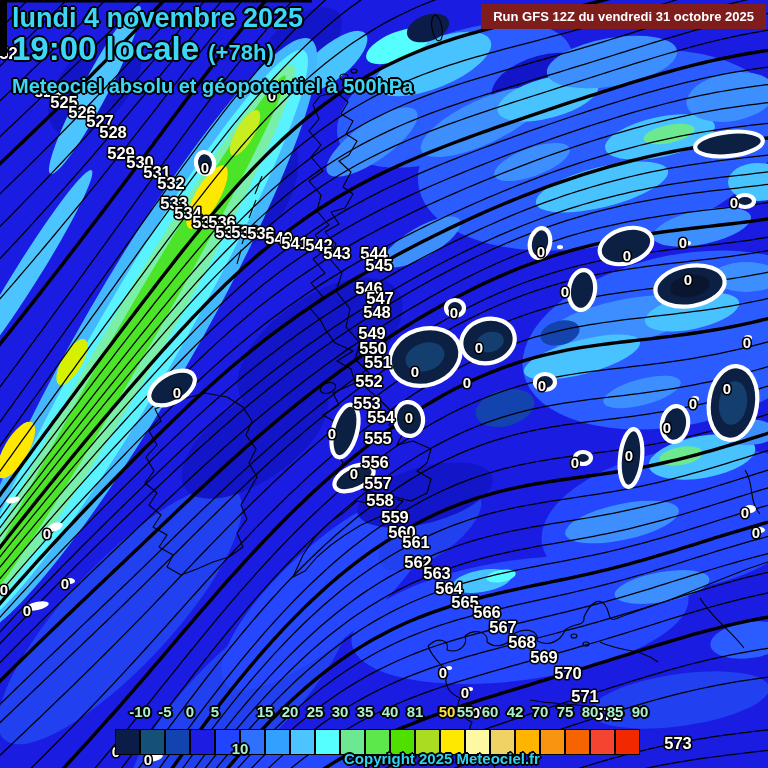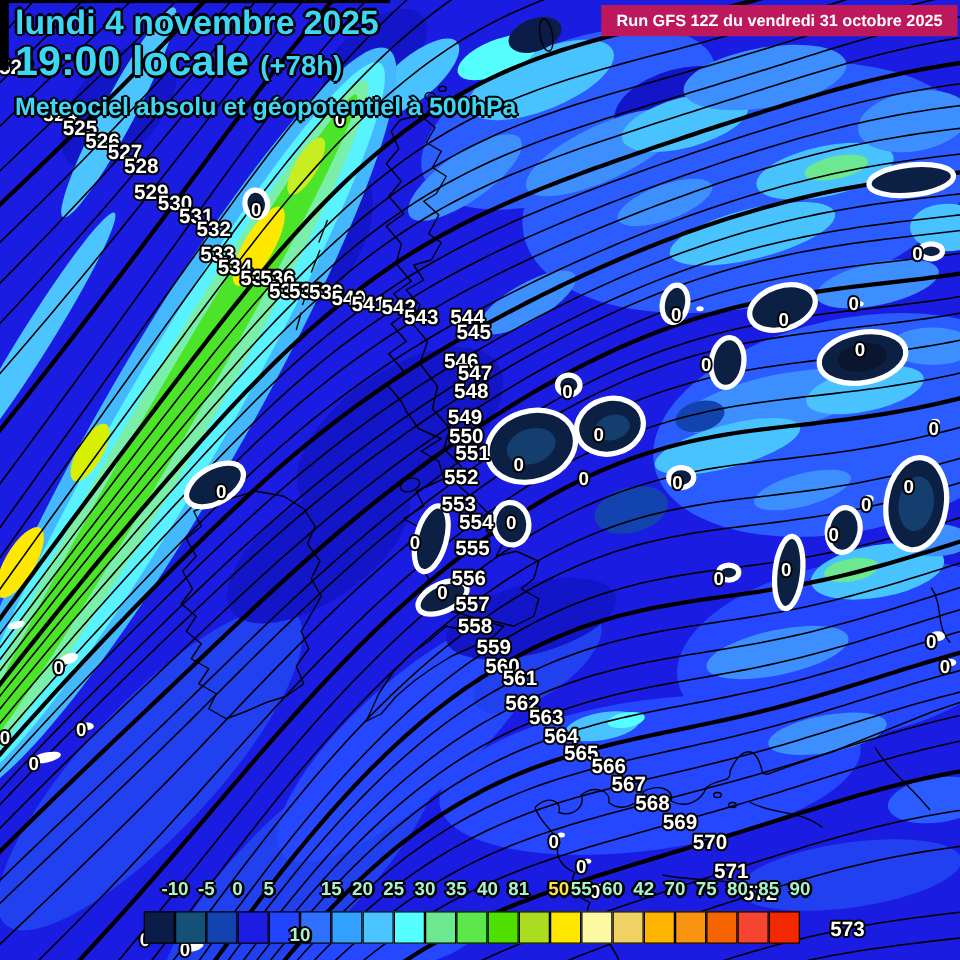--- a/index.html
+++ b/index.html
@@ -7,21 +7,21 @@
          background:#1b1ce2;font-family:"Liberation Sans",sans-serif;}
   .stage svg{position:absolute;left:0;top:0;}
   .outlined{text-shadow:-2px 0 0 #000,2px 0 0 #000,0 -2px 0 #000,0 2px 0 #000,
             -1px -1px 0 #000,1px 1px 0 #000,-1px 1px 0 #000,1px -1px 0 #000,
             -2px -1px 0 #000,2px 1px 0 #000;}
   .titleblock{position:absolute;left:12px;top:4px;color:#3cd7f7;z-index:30;line-height:1.05;}
   .titleblock .l1{font-size:27px;font-weight:bold;white-space:nowrap;}
   .titleblock .l2{font-size:33px;font-weight:bold;white-space:nowrap;}
   .titleblock .l2 .off{font-size:22px;}
   .titleblock .l3{font-size:20px;font-weight:bold;margin-top:9px;white-space:nowrap;}
-  .runbox{position:absolute;right:2px;top:4px;background:#be185d;color:#fff;
+  .runbox{position:absolute;right:2px;top:4px;background:#7f1d1d;color:#fff;
           font-size:13px;font-weight:bold;padding:5px 12px;z-index:30;white-space:nowrap;}
   .cbar{position:absolute;left:115px;top:729px;width:525px;height:26px;display:flex;z-index:20;}
   .cbar .cell{width:25px;height:26px;box-sizing:border-box;border:1px solid #000;}
   .cbarlabels{position:absolute;left:115px;top:703px;width:540px;height:20px;z-index:21;}
   .cbarlabels span{position:absolute;transform:translateX(-50%);font-size:15px;font-weight:bold;
           color:#a9f2d0;white-space:nowrap;}
   .copyright{position:absolute;left:344px;top:750px;font-size:15px;font-weight:bold;
           color:#2fd0f0;z-index:22;white-space:nowrap;}
 </style>
 </head>
@@ -355,13 +355,14 @@
       <div class="cell" style="background: rgb(255, 232, 0);"></div>
       <div class="cell" style="background: rgb(253, 248, 162);"></div>
       <div class="cell" style="background: rgb(240, 210, 100);"></div>
       <div class="cell" style="background: rgb(255, 180, 0);"></div>
       <div class="cell" style="background: rgb(248, 148, 16);"></div>
       <div class="cell" style="background: rgb(246, 100, 0);"></div>
       <div class="cell" style="background: rgb(245, 69, 48);"></div>
       <div class="cell" style="background: rgb(242, 40, 0);"></div>
     </div>
 
+  <div class="copyright outlined">Copyright 2025 Meteociel.fr</div>
 </div>
 
 </body></html>

